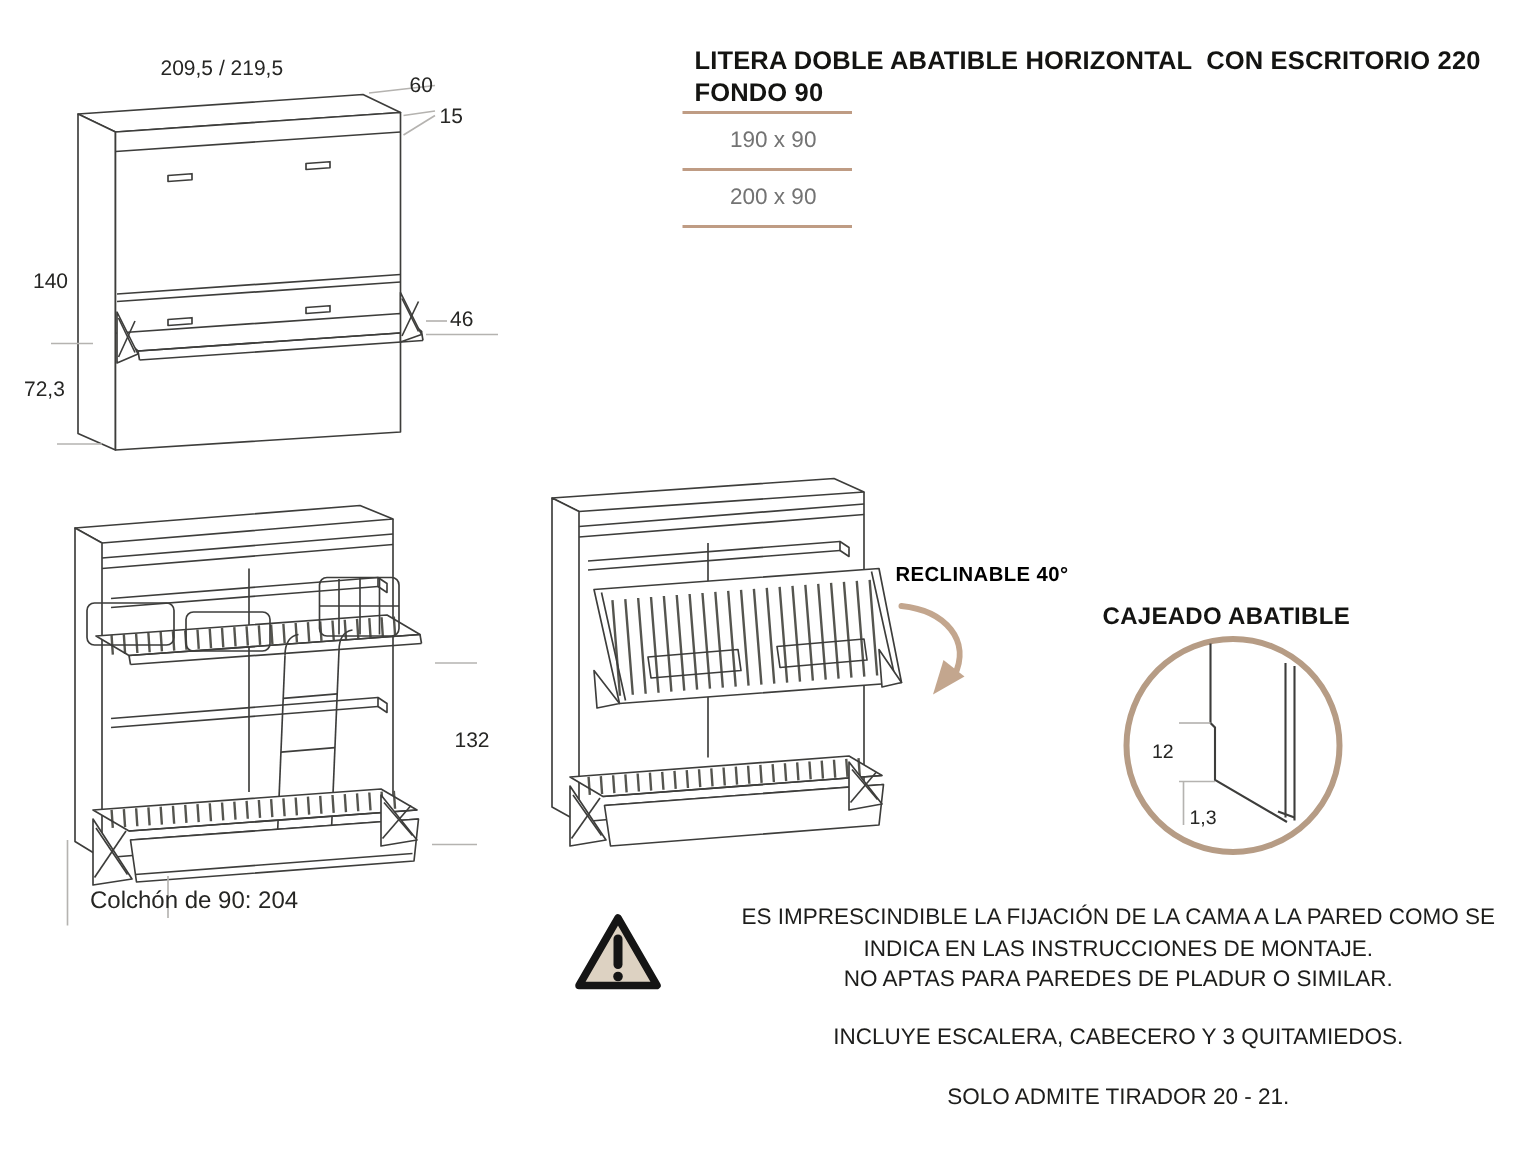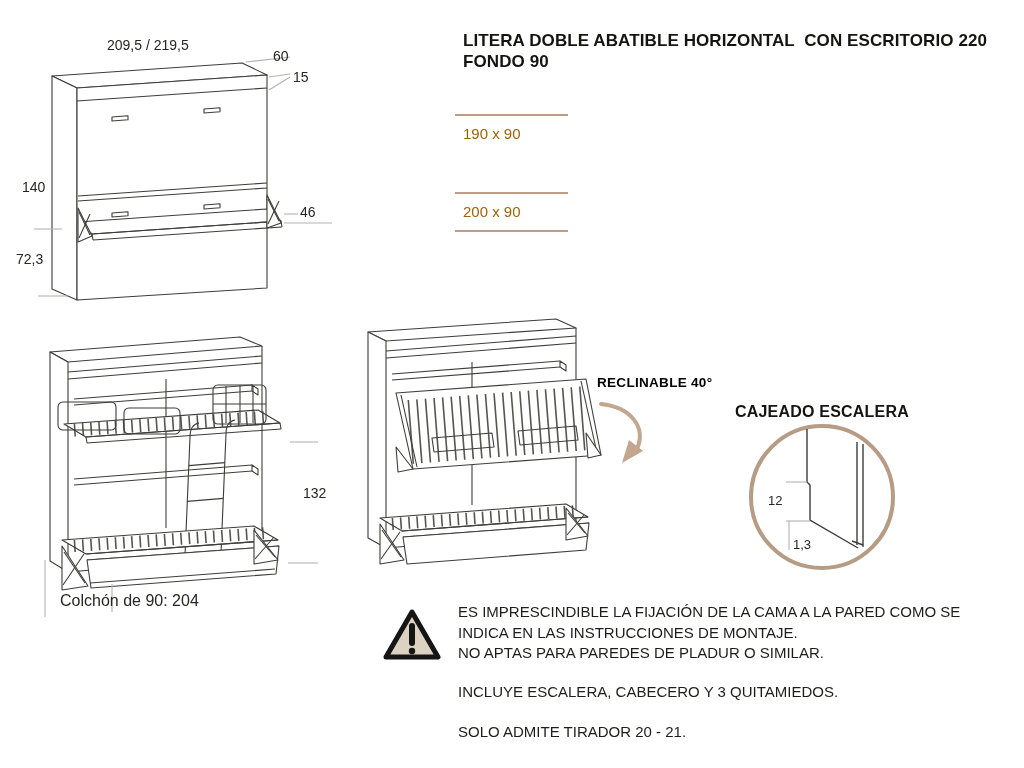--- a/index.html
+++ b/index.html
@@ -1,26 +1,26 @@
 <!DOCTYPE html>
 <html><head>
 <meta charset="utf-8">
 <style>
   html,body{margin:0;padding:0;background:#ffffff;}
   .page{
     position:relative;width:1024px;height:768px;background:#ffffff;overflow:hidden;
-    font-family:"Liberation Sans","DejaVu Sans",sans-serif;color:#1d1d1b;
+    font-family:"Liberation Sans","DejaVu Sans",sans-serif;color:#1d1d1b;text-align:center;
   }
   svg.lineart{position:absolute;left:0;top:0;width:1024px;height:768px;}
   .abs{position:absolute;white-space:pre;}
   .dim{font-size:14px;color:#262624;}
   .dim-sm{font-size:13px;color:#262624;}
   .title-line{font-size:17px;font-weight:bold;letter-spacing:.1px;white-space:pre;line-height:21px;color:#141412;}
   .sizes{position:absolute;left:455px;top:74px;width:113px;border-bottom:2px solid #bf9c84;}
-  .size-row{border-top:2px solid #bf9c84;padding:9px 0 10px 8px;font-size:15px;color:#a16207;margin-top:40px;}
+  .size-row{border-top:2px solid #bf9c84;padding:9px 0 10px 8px;font-size:15px;color:#737373;}
   .note{font-size:16px;color:#262624;}
   .reclinable{font-size:13.5px;font-weight:bold;color:#000000;letter-spacing:.3px;}
   .detail-title{font-size:16px;font-weight:bold;letter-spacing:.2px;color:#141412;}
   .warn-text{font-size:15px;line-height:20.5px;color:#1d1d1b;white-space:pre-line;width:575px;}
 </style>
 </head>
 <body>
 
 <div class="page">
 
@@ -204,21 +204,21 @@
   <div class="sizes">
     <div class="size-row">190 x 90</div>
     <div class="size-row">200 x 90</div>
   </div>
 
   <span class="abs dim" style="left:303px;top:485px;">132</span>
   <span class="abs note" style="left:60px;top:592px;">Colchón de 90: 204</span>
 
   <span class="abs reclinable" style="left:597px;top:375px;">RECLINABLE 40°</span>
 
-  <span class="abs detail-title" style="left:735px;top:403px;">CAJEADO ESCALERA</span>
+  <span class="abs detail-title" style="left:735px;top:403px;">CAJEADO ABATIBLE</span>
   <span class="abs dim-sm" style="left:768px;top:493px;">12</span>
   <span class="abs dim-sm" style="left:793px;top:537px;">1,3</span>
 
   <div class="abs warn-text" style="left:458px;top:602px;">ES IMPRESCINDIBLE LA FIJACIÓN DE LA CAMA A LA PARED COMO SE
 INDICA EN LAS INSTRUCCIONES DE MONTAJE.
 NO APTAS PARA PAREDES DE PLADUR O SIMILAR.</div>
   <div class="abs warn-text" style="left:458px;top:682px;">INCLUYE ESCALERA, CABECERO Y 3 QUITAMIEDOS.</div>
   <div class="abs warn-text" style="left:458px;top:722px;">SOLO ADMITE TIRADOR 20 - 21.</div>
 
 </div>

